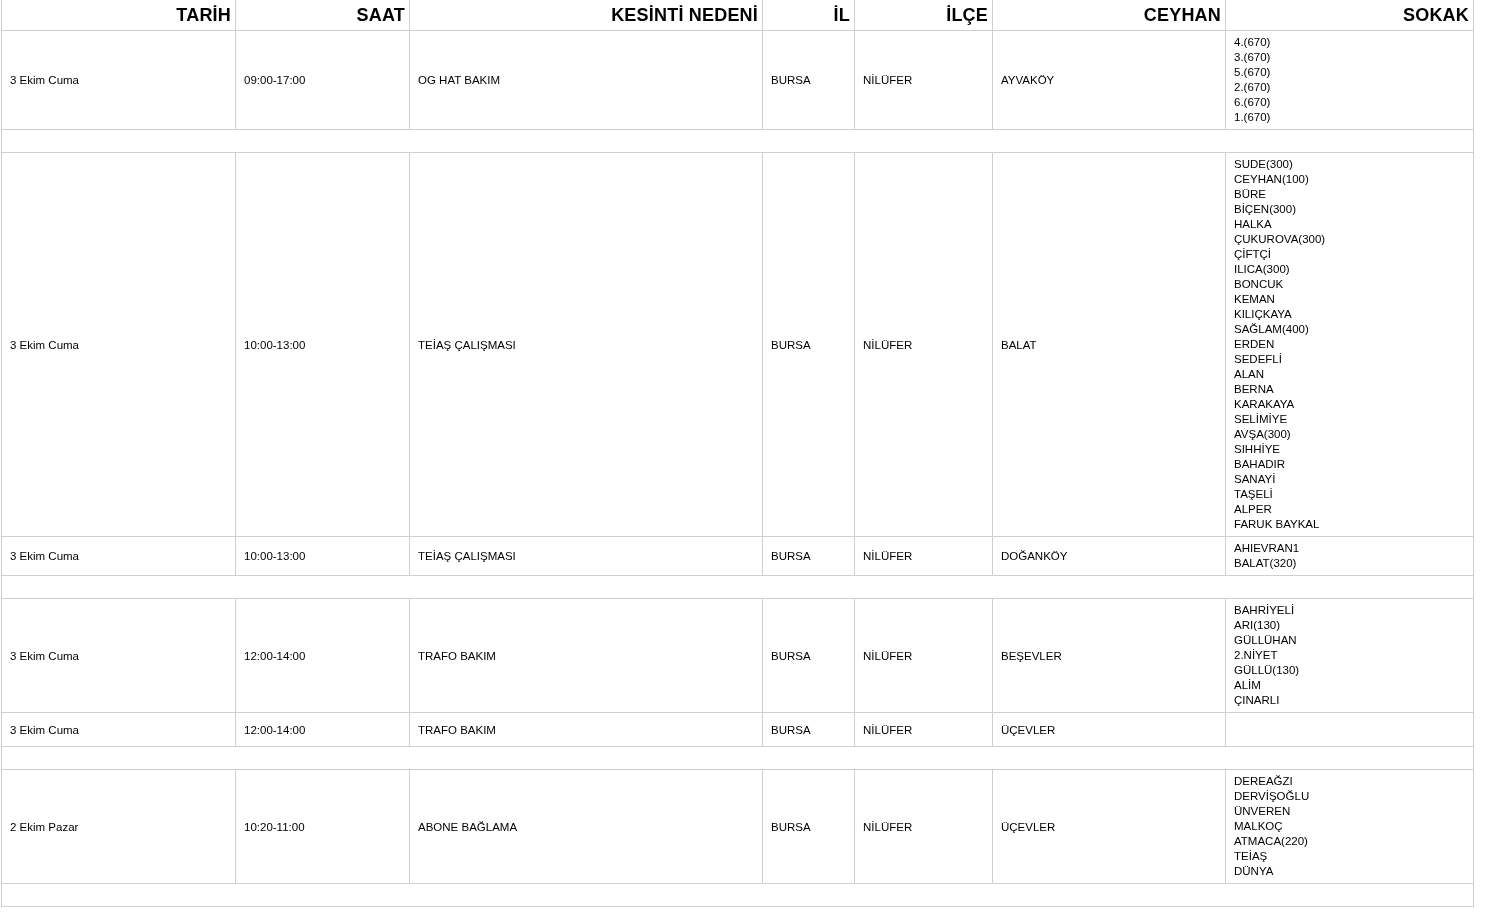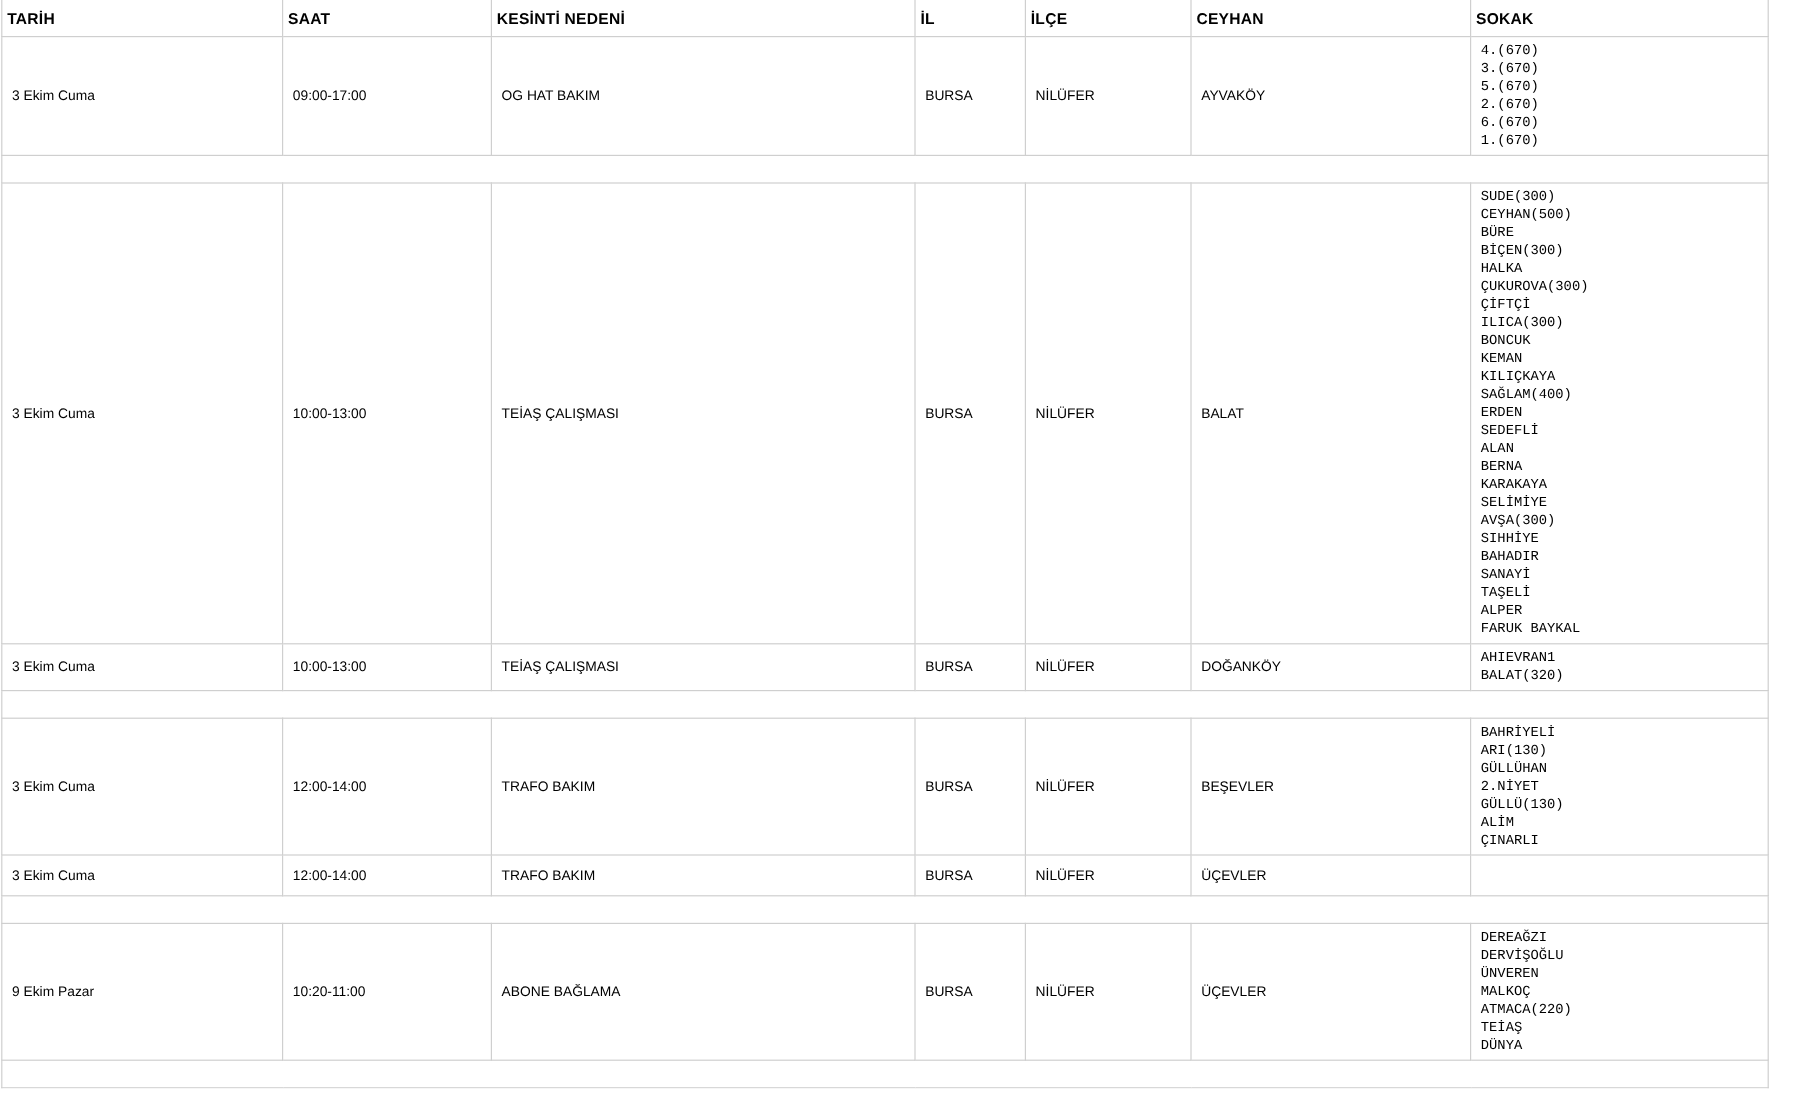--- a/index.html
+++ b/index.html
@@ -22,23 +22,23 @@
   .outage-table col.c-date   { width: 234px; }
   .outage-table col.c-time   { width: 174px; }
   .outage-table col.c-reason { width: 353px; }
   .outage-table col.c-city   { width: 92px; }
   .outage-table col.c-dist   { width: 138px; }
   .outage-table col.c-nbhd   { width: 233px; }
   .outage-table col.c-street { width: 248px; }
 
   .outage-table th {
     height: 30px;
-    font-size: 13px;
+    font-size: 18px;
     font-weight: bold;
-    text-align: left;
+    text-align: right;
     border: 1px solid #cfcfcf;
     border-top: none;
     background: #ffffff;
     padding: 0 4px;
     vertical-align: middle;
     letter-spacing: 0.2px;
   }
   .outage-table td {
     border: 1px solid #cfcfcf;
     font-size: 11.5px;
@@ -58,21 +58,21 @@
     border-right: 1px solid #cfcfcf;
     border-top: 1px solid #cfcfcf;
     border-bottom: 1px solid #cfcfcf;
     padding: 0;
   }
   .spacer-row td.full {
     border-left: 1px solid #cfcfcf;
     border-right: 1px solid #cfcfcf;
   }
   .street-list { display: block; }
-  .street-list span { display: block; white-space: nowrap; font-family: Liberation Mono, monospace; }
+  .street-list span { display: block; white-space: nowrap; }
 </style>
 </head>
 <body>
 
 <table class="outage-table">
   <colgroup>
     <col class="c-date">
       <col class="c-time">
       <col class="c-reason">
       <col class="c-city">
@@ -116,21 +116,21 @@
       <tr style="height: 382px;">
         <td class="left">3 Ekim Cuma</td>
         <td class="left">10:00-13:00</td>
         <td class="left">TEİAŞ ÇALIŞMASI</td>
         <td class="left">BURSA</td>
         <td class="left">NİLÜFER</td>
         <td class="left">BALAT</td>
         <td class="street-cell left">
           <span class="street-list">
             <span>SUDE(300)</span>
-            <span>CEYHAN(500)</span>
+            <span>CEYHAN(100)</span>
             <span>BÜRE</span>
             <span>BİÇEN(300)</span>
             <span>HALKA</span>
             <span>ÇUKUROVA(300)</span>
             <span>ÇİFTÇİ</span>
             <span>ILICA(300)</span>
             <span>BONCUK</span>
             <span>KEMAN</span>
             <span>KILIÇKAYA</span>
             <span>SAĞLAM(400)</span>
@@ -194,21 +194,21 @@
         <td class="left">NİLÜFER</td>
         <td class="left">ÜÇEVLER</td>
         <td class="street-cell left">
           <span class="street-list"></span>
         </td>
       </tr>
       <tr class="spacer-row">
         <td colspan="7" class="full"></td>
       </tr>
       <tr style="height: 102px;">
-        <td class="left">9 Ekim Pazar</td>
+        <td class="left">2 Ekim Pazar</td>
         <td class="left">10:20-11:00</td>
         <td class="left">ABONE BAĞLAMA</td>
         <td class="left">BURSA</td>
         <td class="left">NİLÜFER</td>
         <td class="left">ÜÇEVLER</td>
         <td class="street-cell left">
           <span class="street-list">
             <span>DEREAĞZI</span>
             <span>DERVİŞOĞLU</span>
             <span>ÜNVEREN</span>

